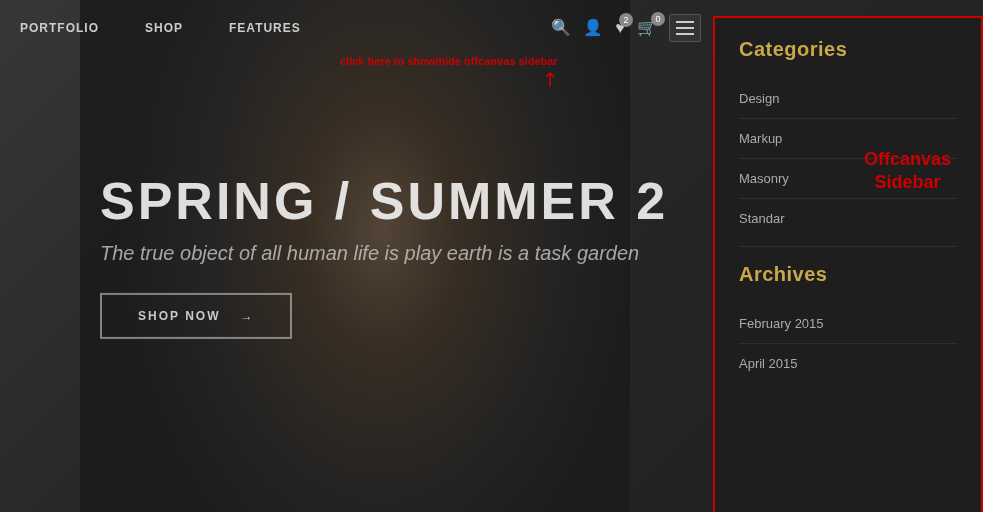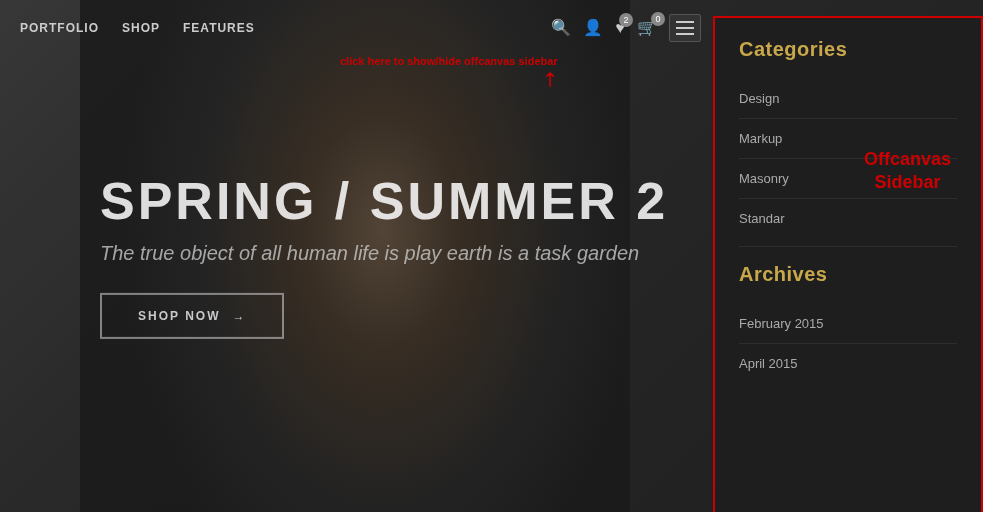--- a/index.html
+++ b/index.html
@@ -42,21 +42,21 @@
       right: 270px;
       height: 55px;
       display: flex;
       align-items: center;
       padding: 0 20px;
       z-index: 10;
     }
 
     .nav-links {
       display: flex;
-      gap: 23px;
+      gap: 46px;
       align-items: center;
     }
 
     .nav-link {
       color: #ccc;
       font-size: 12px;
       font-weight: 600;
       letter-spacing: 1px;
       text-transform: uppercase;
       text-decoration: none;
@@ -165,21 +165,21 @@
     .hero-subtitle {
       color: rgba(200,200,200,0.8);
       font-size: 20px;
       margin-top: 12px;
       font-style: italic;
     }
 
     .shop-btn {
       display: inline-flex;
       align-items: center;
-      gap: 12px;
+      gap: 20px;
       margin-top: 28px;
       padding: 14px 36px;
       border: 2px solid rgba(200,200,200,0.6);
       color: rgba(220,220,220,0.9);
       font-size: 12px;
       font-weight: 700;
       letter-spacing: 2px;
       text-transform: uppercase;
       cursor: pointer;
       background: transparent;

